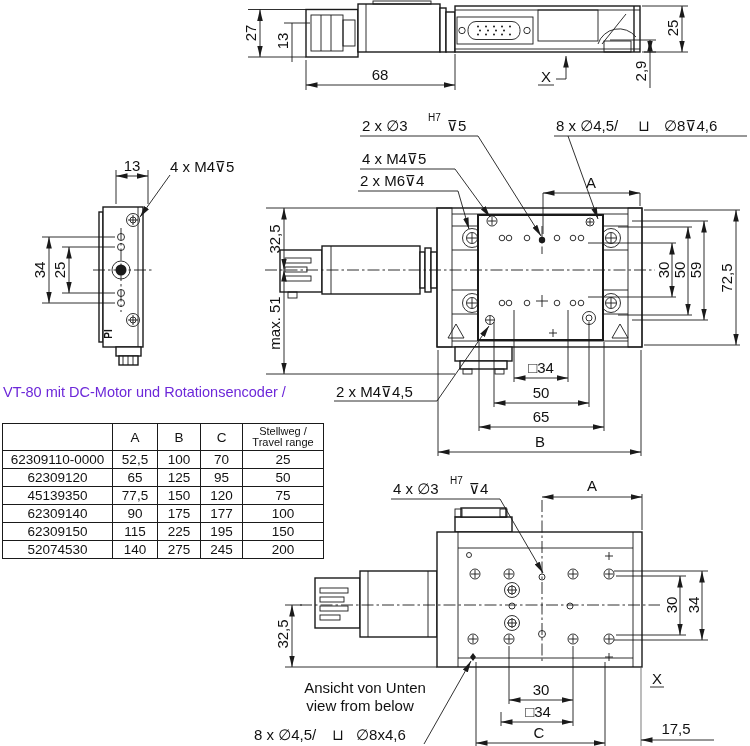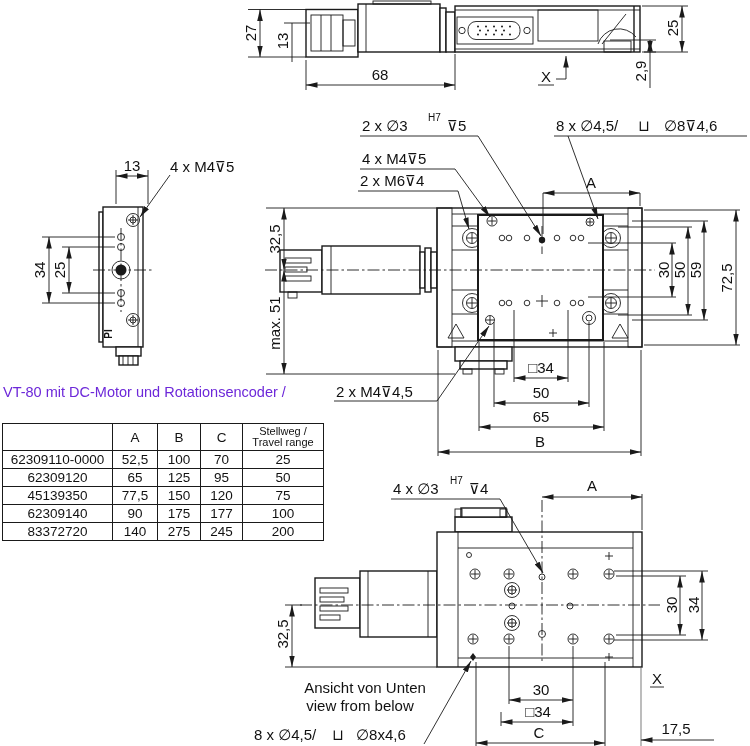--- a/index.html
+++ b/index.html
@@ -474,21 +474,28 @@
       <td>75</td>
     </tr>
     <tr>
       <td class="c0">62309140</td>
       <td>90</td>
       <td>175</td>
       <td>177</td>
       <td>100</td>
     </tr>
     <tr>
-      <td class="c0">83372720</td>
+      <td class="c0">62309150</td>
+      <td>115</td>
+      <td>225</td>
+      <td>195</td>
+      <td>150</td>
+    </tr>
+    <tr>
+      <td class="c0">52074530</td>
       <td>140</td>
       <td>275</td>
       <td>245</td>
       <td>200</td>
     </tr>
   </tbody>
 </table>
 
 </div>
 

